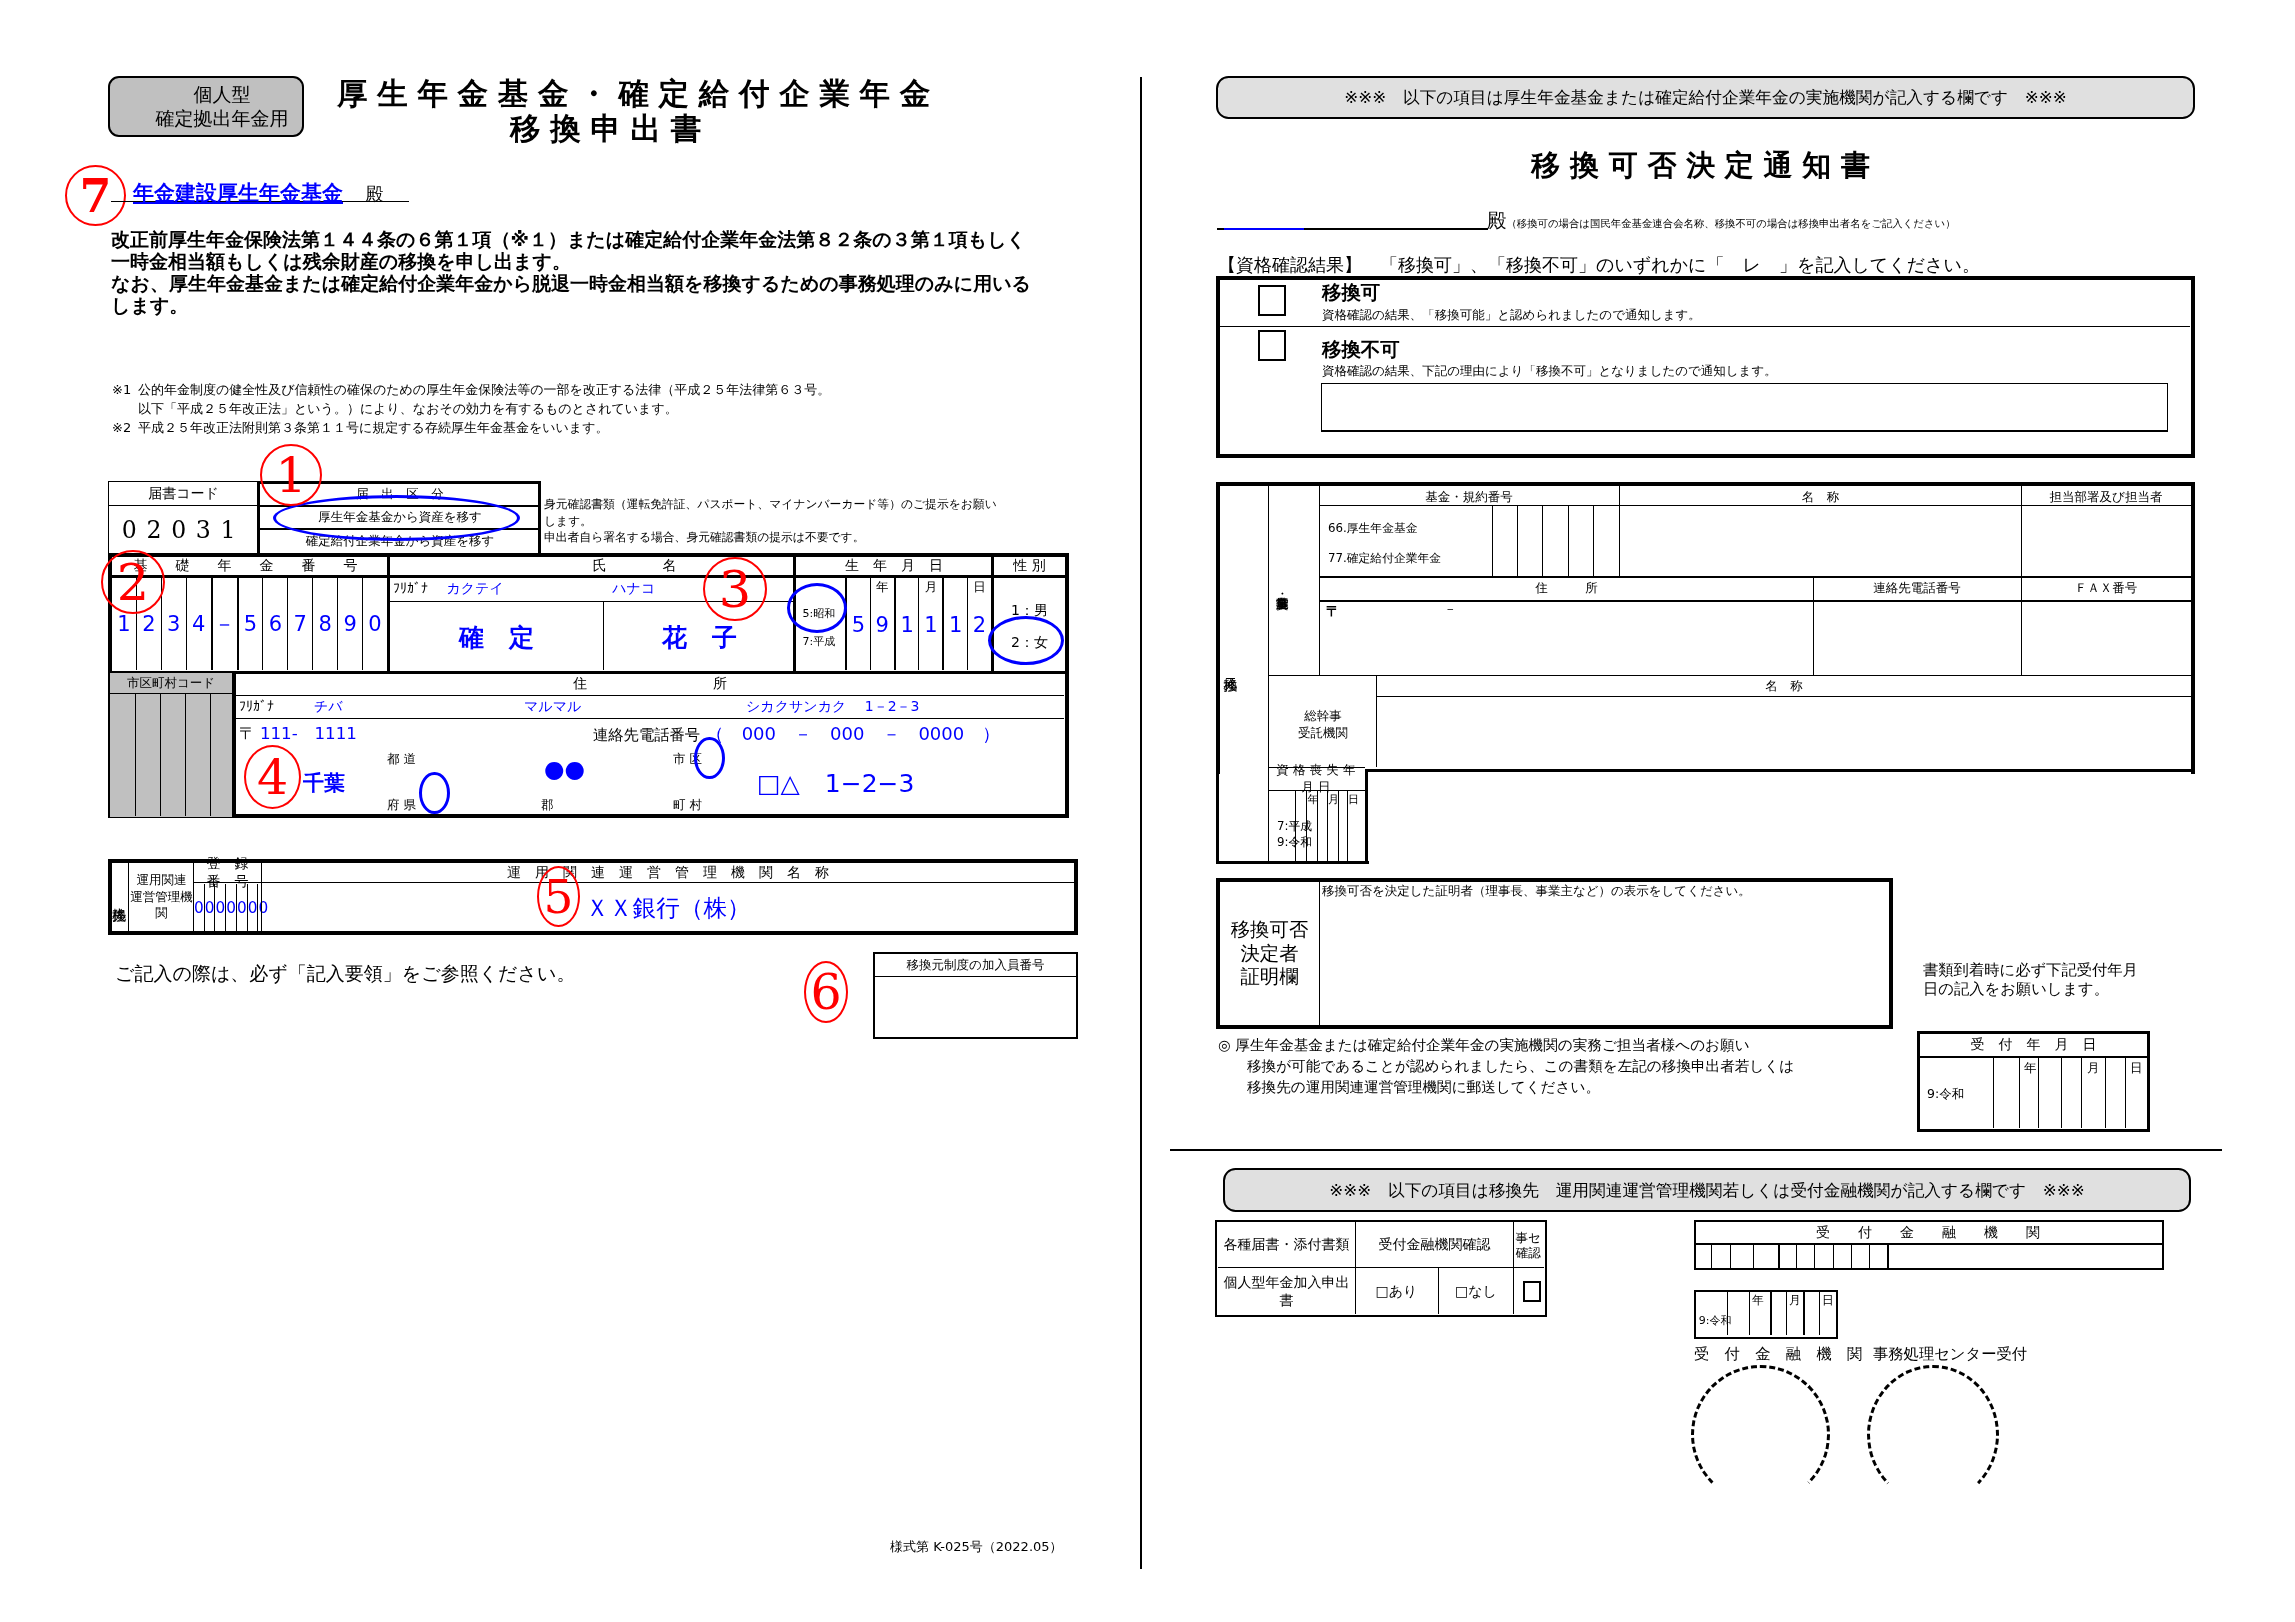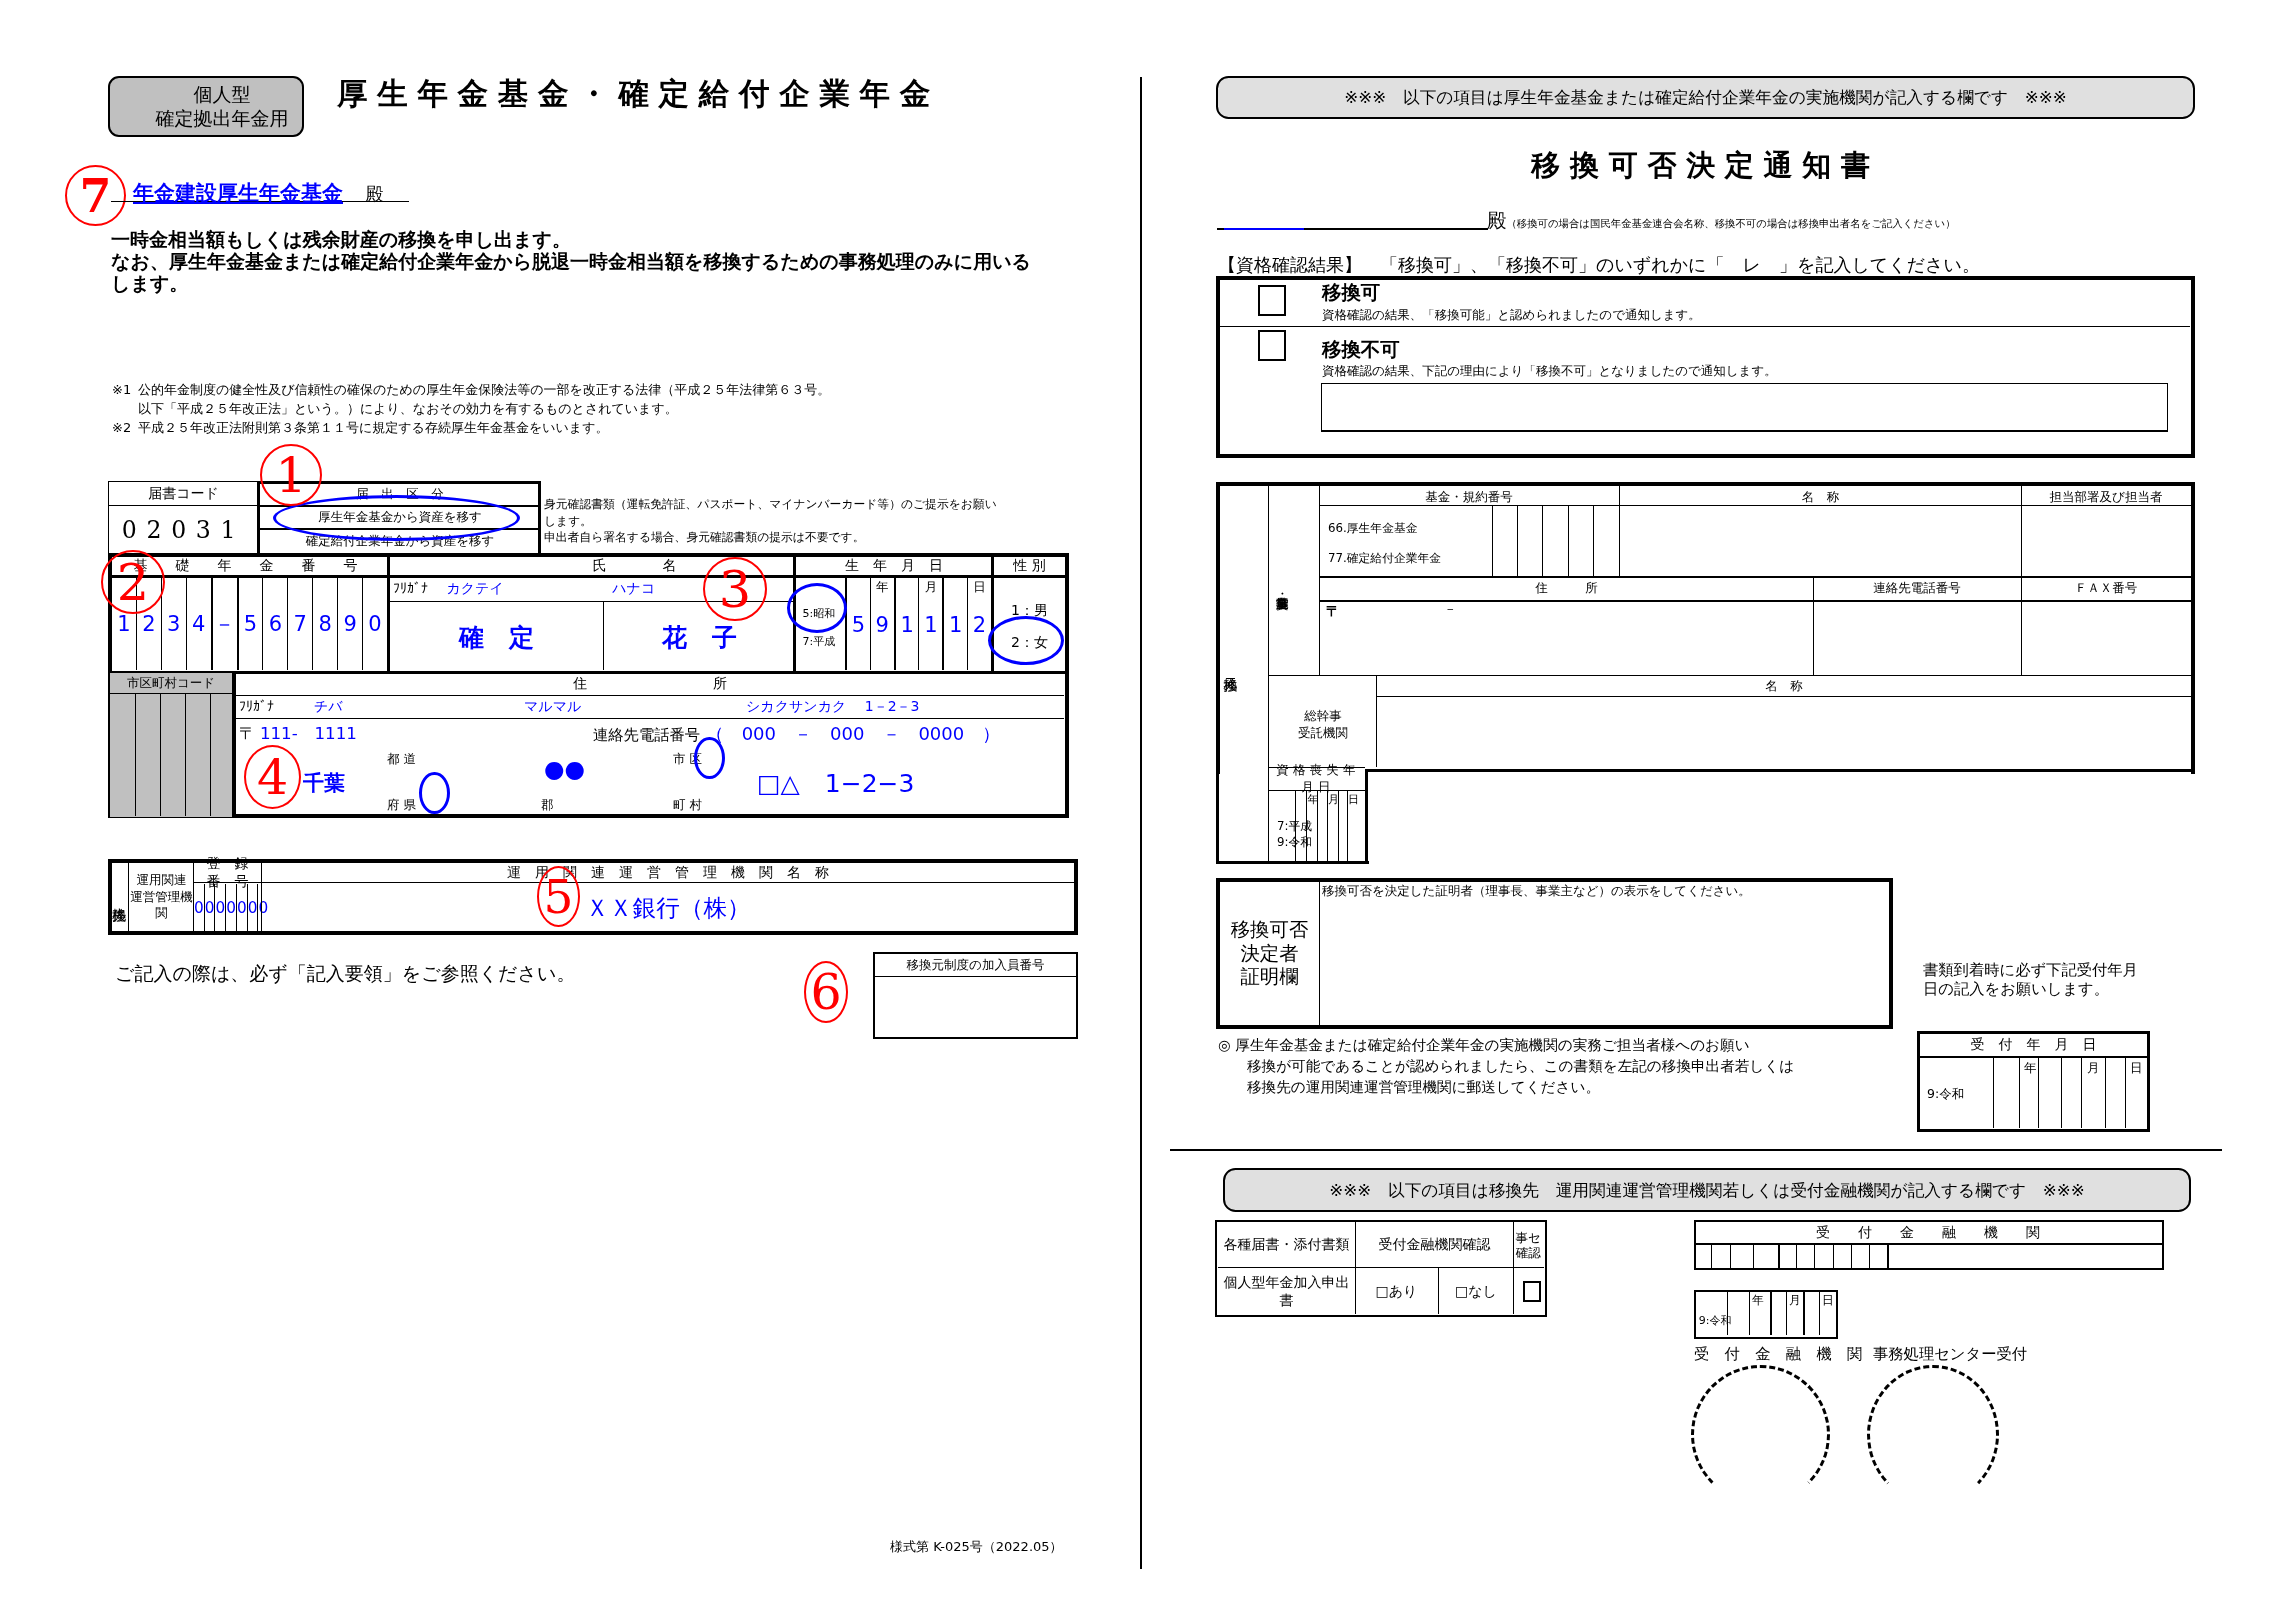--- a/index.html
+++ b/index.html
@@ -25,32 +25,34 @@
 </head>
 <body>
 
 <div class="abs flexc" style="left:108px;top:76px;width:196px;height:61px;border:2.8px solid #000;border-radius:11px;background:#c0c0c0;flex-direction:column;font-size:19px;line-height:23.6px;padding-left:32px;">
   <span>個人型</span>
   <span>確定拠出年金用</span>
 </div>
 
 <div class="abs" style="left:326px;top:76px;width:625px;text-align:center;font-size:30.5px;font-weight:bold;line-height:35px;letter-spacing:9.7px;">
   <div>厚生年金基金・確定給付企業年金</div>
+  <div style="margin-left:-56px;">移換申出書</div>
 </div>
 
 <div class="circ-red" style="left:65px;top:165px;width:61px;height:61px;font-size:46px;font-weight:bold;">
   <span>7</span>
 </div>
 <div class="abs" style="left:111px;top:201px;width:298px;border-top:1.4px solid #000;"></div>
 <div class="abs" style="left:133px;top:179px;font-size:21px;font-weight:bold;">
   <span class="blue" style="text-decoration:underline;">年金建設厚生年金基金</span>
   <span style="font-weight:normal;font-size:18px;margin-left:15.3px;">殿</span>
 </div>
 
 <div class="abs" style="left:111px;top:228px;width:979px;font-size:19px;font-weight:bold;line-height:22px;">
+  <div>改正前厚生年金保険法第１４４条の６第１項（※１）または確定給付企業年金法第８２条の３第１項もしく</div>
   <div>一時金相当額もしくは残余財産の移換を申し出ます。</div>
   <div>なお、厚生年金基金または確定給付企業年金から脱退一時金相当額を移換するための事務処理のみに用いる</div>
   <div>します。</div>
 </div>
 
 <div class="abs" style="left:112px;top:380px;width:972px;font-size:13px;line-height:19px;">
   <div><span style="display:inline-block;width:26px;">※1</span><span>公的年金制度の健全性及び信頼性の確保のための厚生年金保険法等の一部を改正する法律（平成２５年法律第６３号。</span></div>
   <div><span style="display:inline-block;width:26px;"></span><span>以下「平成２５年改正法」という。）により、なおその効力を有するものとされています。</span></div>
   <div><span style="display:inline-block;width:26px;">※2</span><span>平成２５年改正法附則第３条第１１号に規定する存続厚生年金基金をいいます。</span></div>
 </div>

